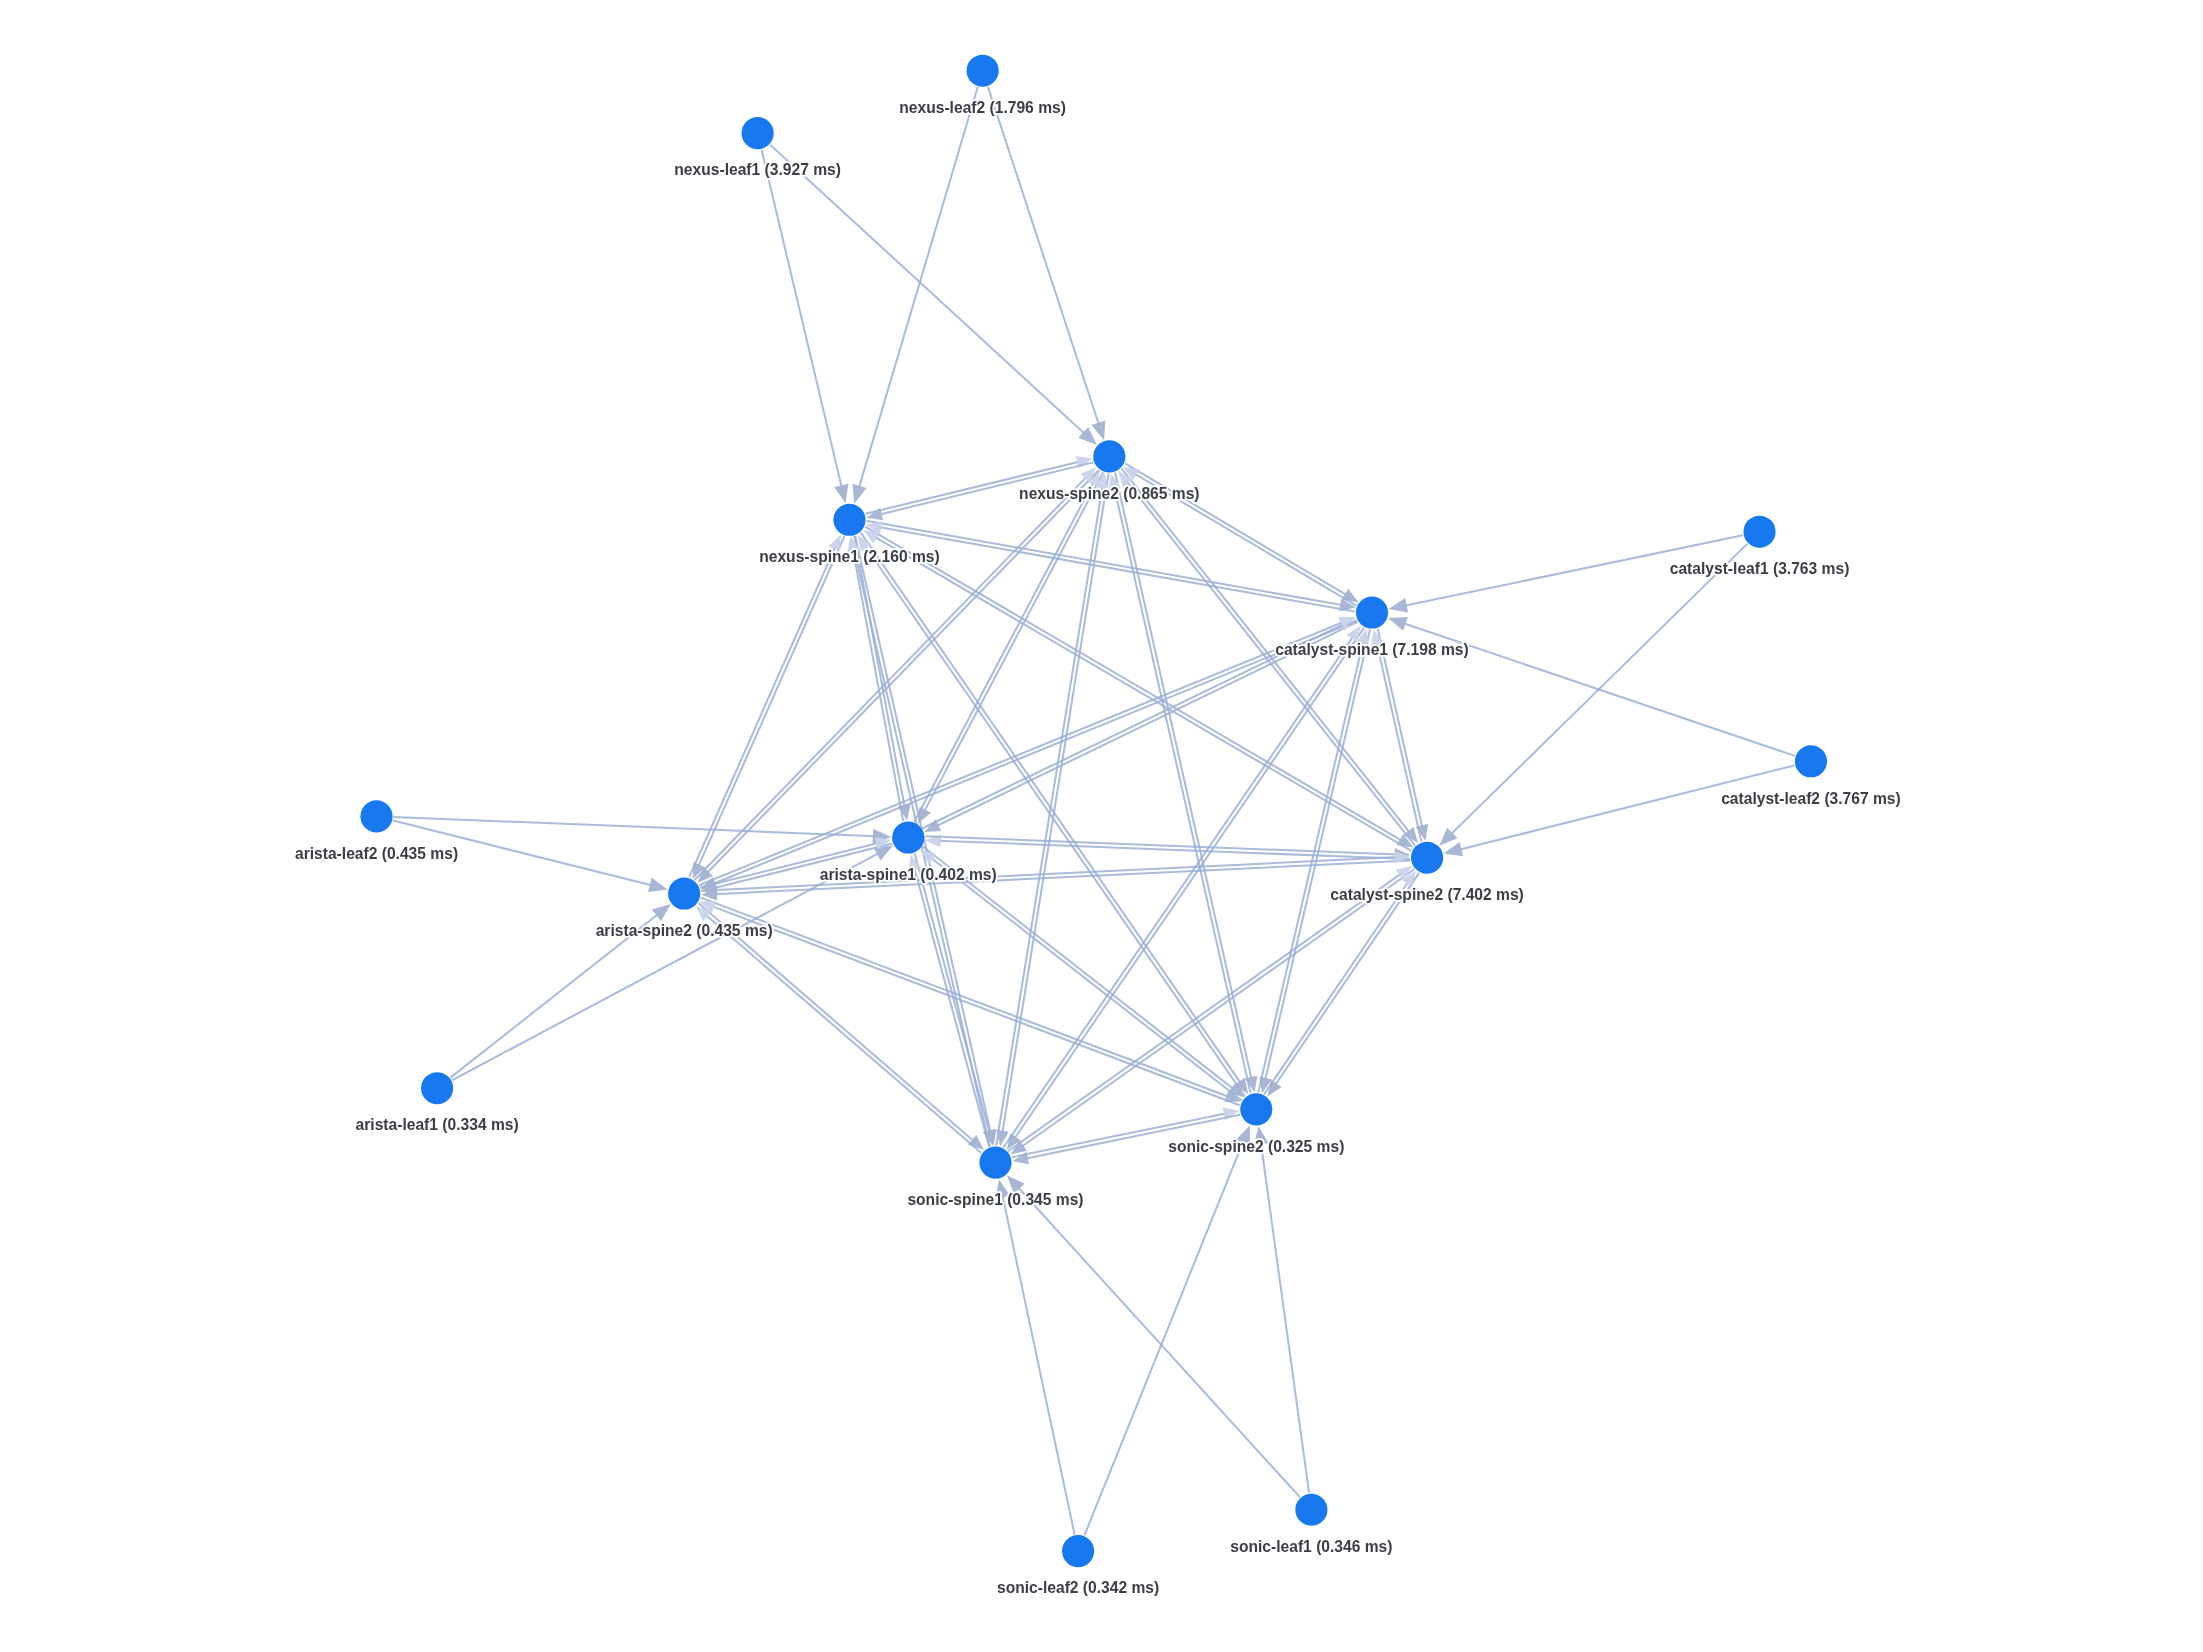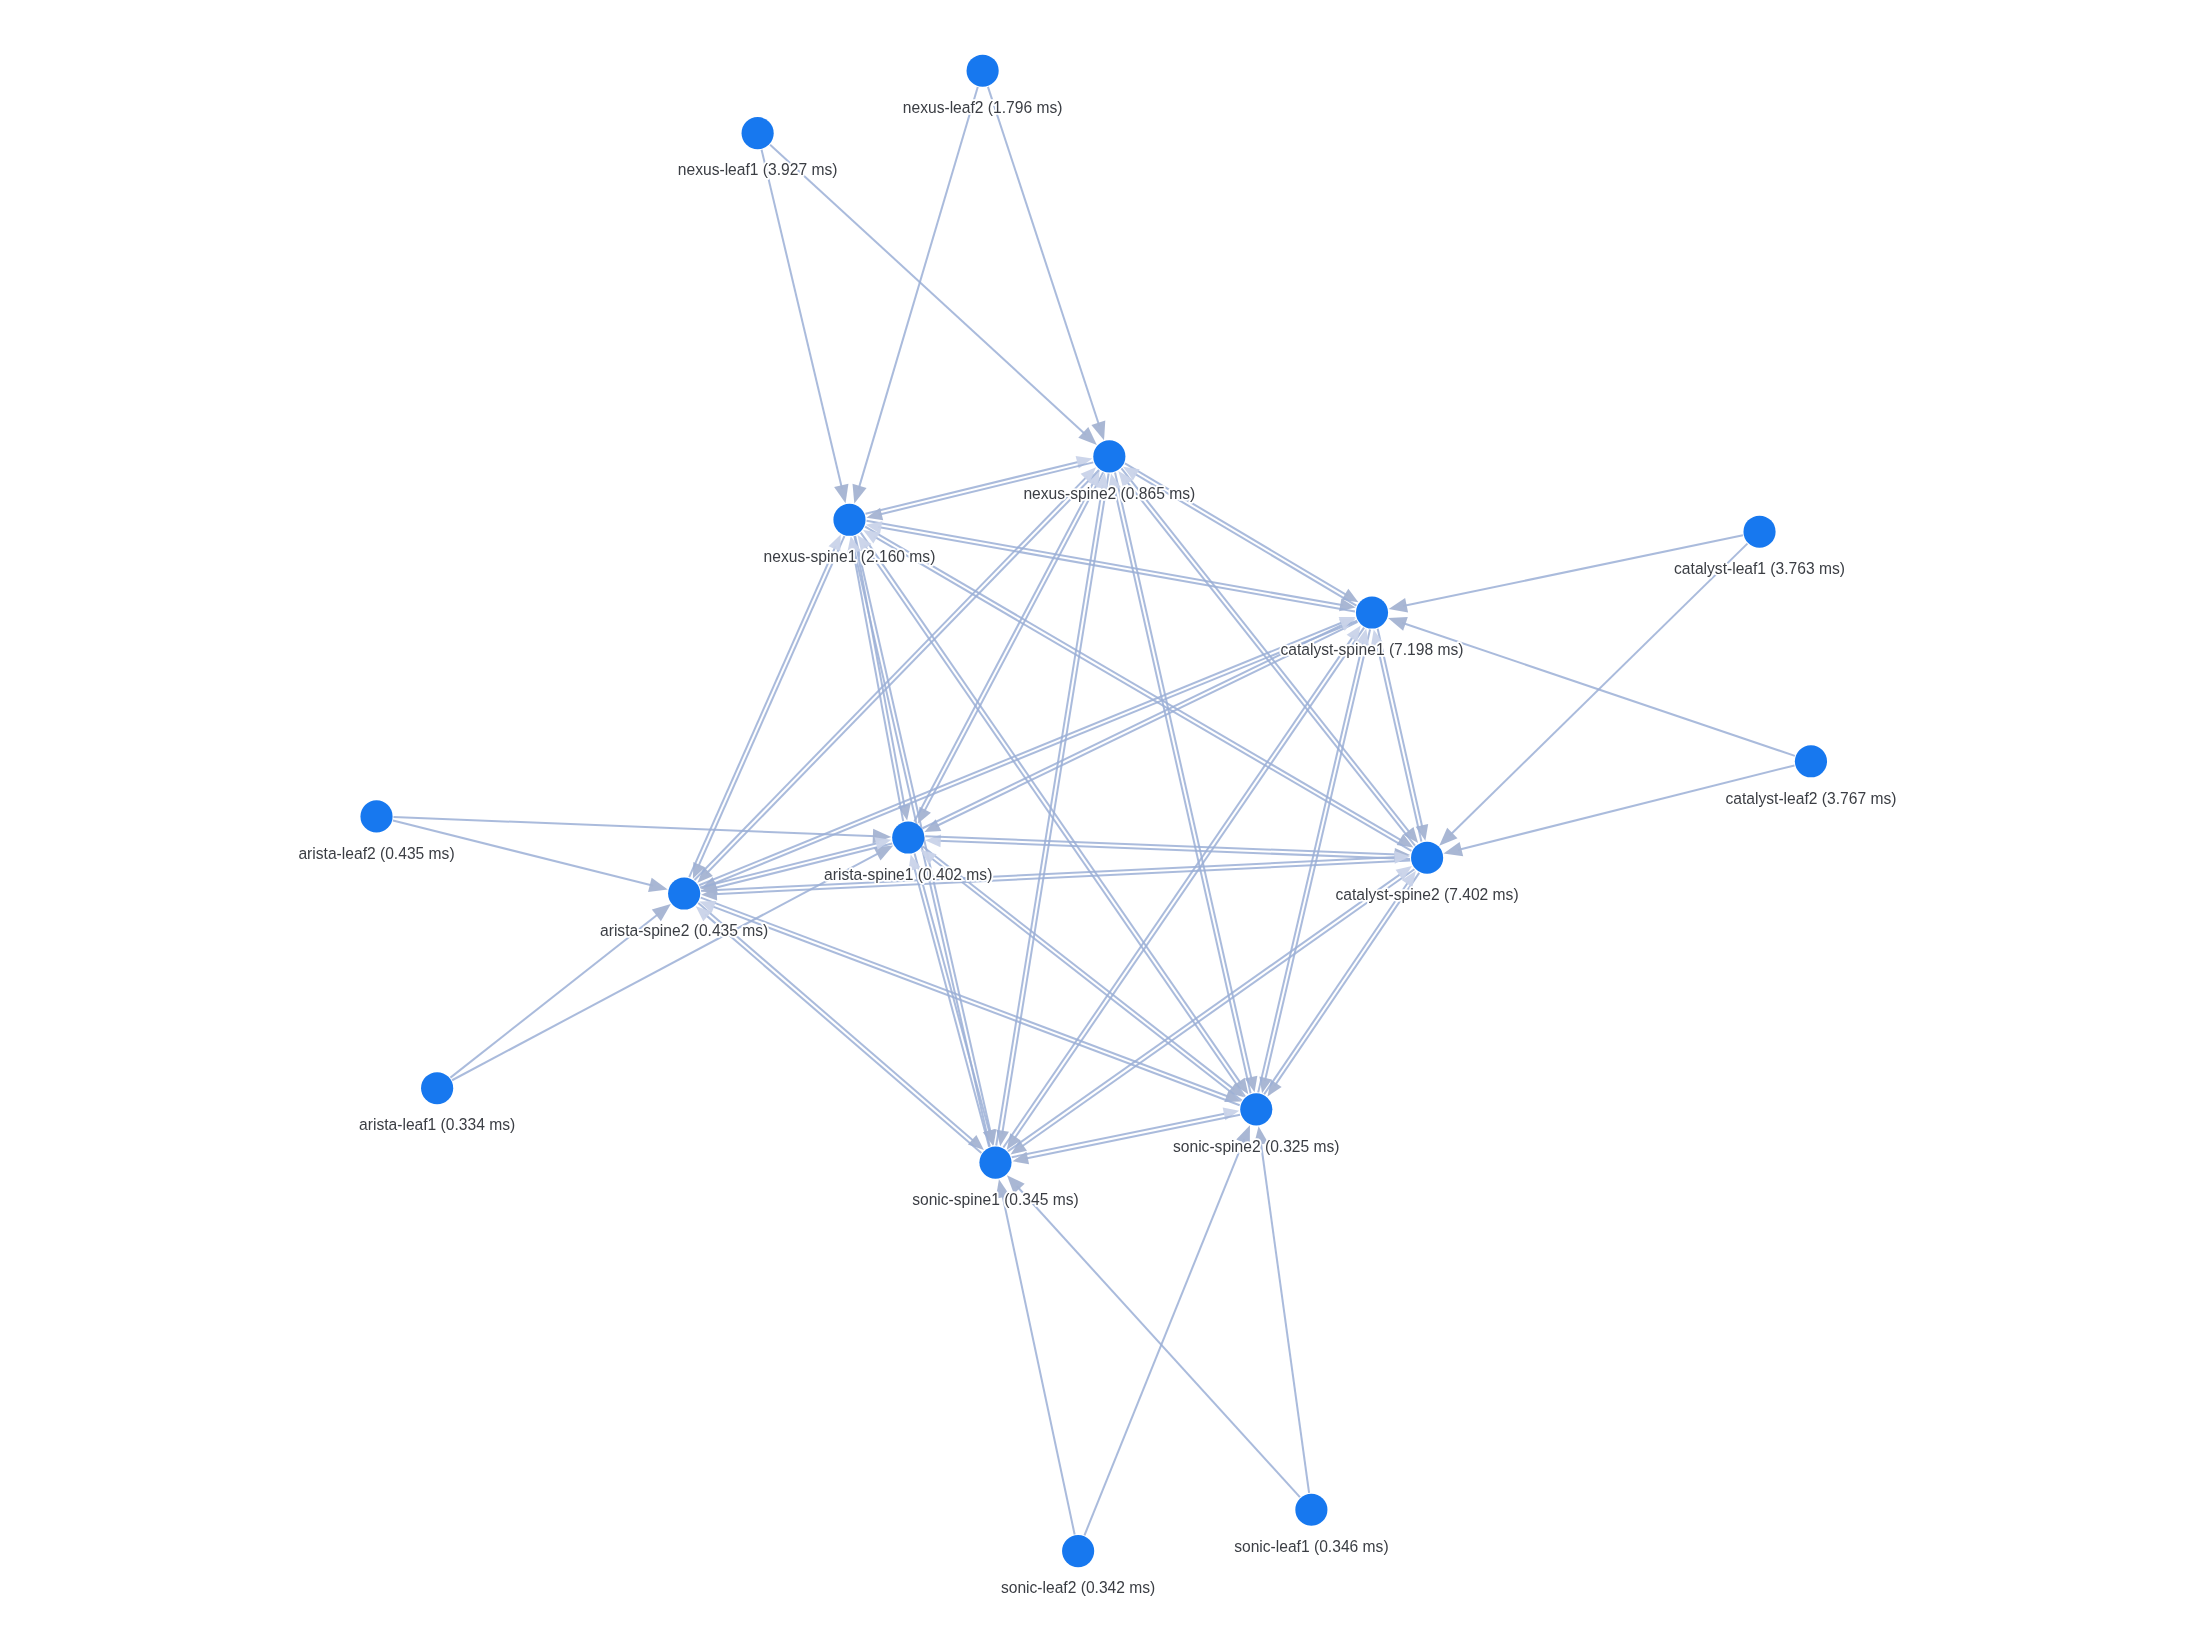--- a/index.html
+++ b/index.html
@@ -9,20 +9,21 @@
     width: 2204px;
     height: 1653px;
     overflow: hidden;
     font-family: "Liberation Sans", sans-serif;
   }
   #canvas-wrap {
     position: relative;
     width: 2204px;
     height: 1488px;
     background: #ffffff;
+    font-weight: bold;
   }
   svg { display: block; }
   .node-label {
     font-family: "Liberation Sans", sans-serif;
     font-size: 17px;
     paint-order: stroke;
     stroke: #ffffff;
     stroke-width: 4px;
     stroke-linejoin: round;
   }

